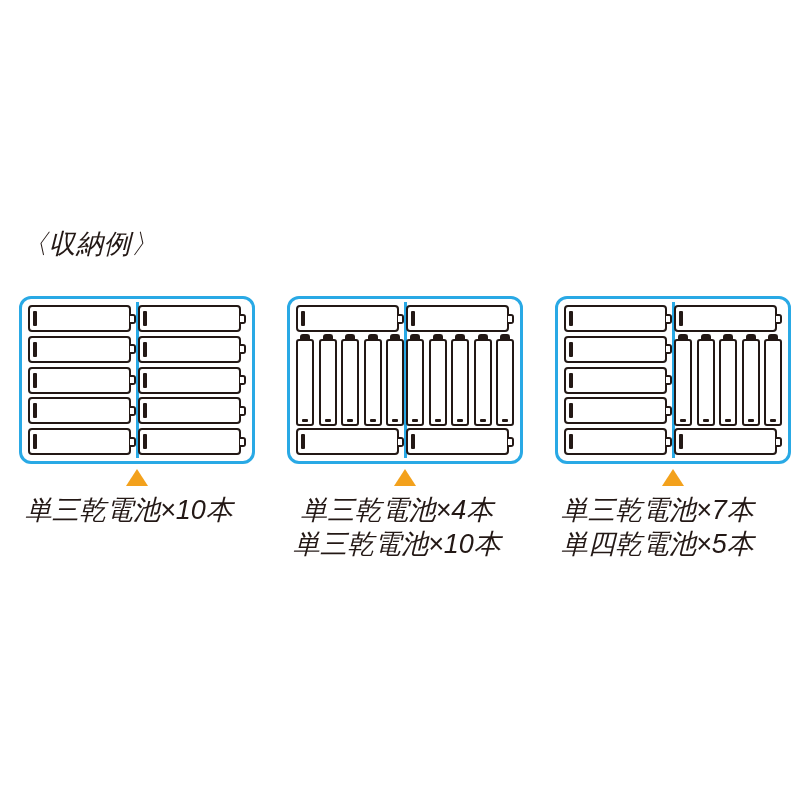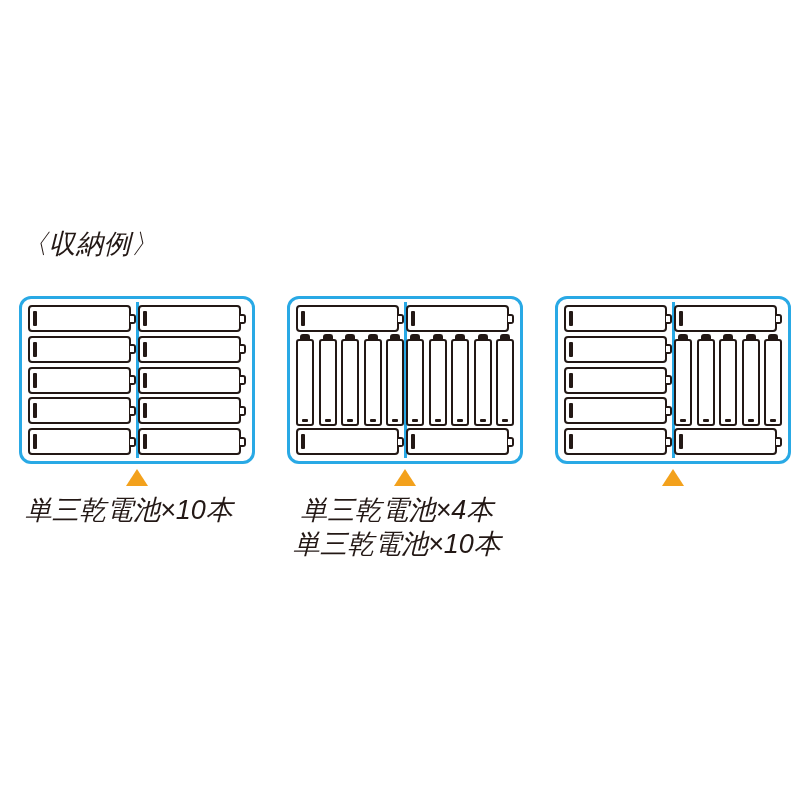--- a/index.html
+++ b/index.html
@@ -492,14 +492,18 @@
         <div class="batt-h bot-batt">
             <div class="body">
               <div class="neg"></div>
             </div>
             <div class="nub"></div>
           </div>
       </div>
     </div>
   </div>
   <div class="arrow a2"></div>
+  <div class="caption c2">
+    <span class="ln">単三乾電池×7本</span>
+    <span class="ln">単四乾電池×5本</span>
+  </div>
 
 </div>
 
 </body></html>

